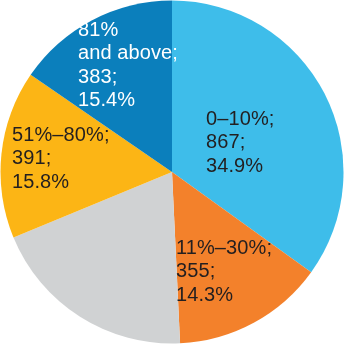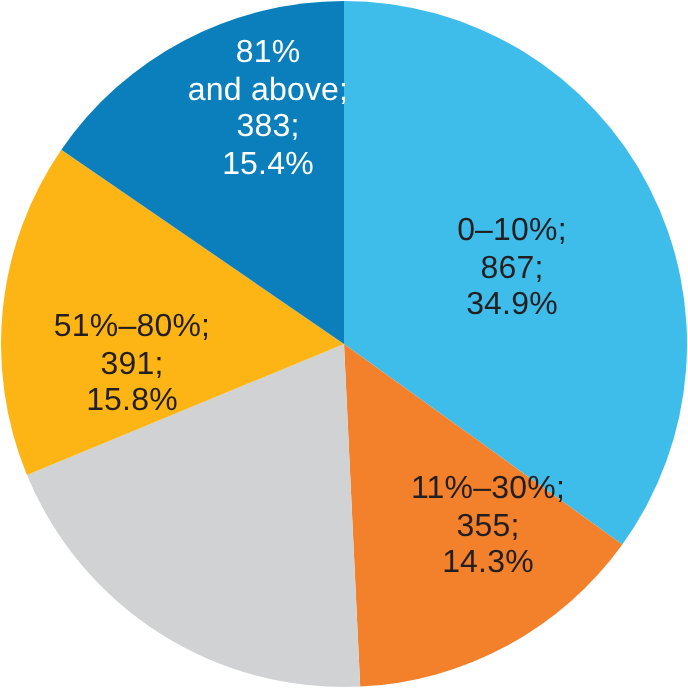--- a/index.html
+++ b/index.html
@@ -21,23 +21,22 @@
   #pie-svg {
     position: absolute;
     left: 0;
     top: 0;
     width: 344px;
     height: 344px;
     display: block;
   }
   .slice-label {
     position: absolute;
-    text-align: center;
     line-height: 1.17;
-    font-size: 16px;
+    font-size: 20px;
     letter-spacing: 0.1px;
     white-space: pre-line;
     pointer-events: none;
     font-family: "Liberation Sans", sans-serif;
   }
   .label-dark { color: #231f20; }
   .label-light { color: #ffffff; }
 </style>
 </head>
 <body>
@@ -49,26 +48,26 @@
     <path id="wedge-1" d="M 172 172 L 311.16 272.24 A 171.5 171.5 0 0 1 180.09 343.31 Z" fill="#f3812b"></path>
     <path id="wedge-2" d="M 172 172 L 180.09 343.31 A 171.5 171.5 0 0 1 13.48 237.44 Z" fill="#d0d2d3"></path>
     <path id="wedge-3" d="M 172 172 L 13.48 237.44 A 171.5 171.5 0 0 1 30.67 74.85 Z" fill="#fcb515"></path>
     <path id="wedge-4" d="M 172 172 L 30.67 74.85 A 171.5 171.5 0 0 1 172.00 0.50 Z" fill="#0b7fbc"></path>
   </svg>
 
   <div class="slice-label label-dark" style="left:206px; top:107px; width:100px;">0–10%;
 867;
 34.9%</div>
 
-  <div class="slice-label label-dark" style="left:192px; top:236px; width:104px;">11%–30%;
+  <div class="slice-label label-dark" style="left:176px; top:236px; width:104px;">11%–30%;
 355;
 14.3%</div>
 
 
-  <div class="slice-label label-dark" style="left:12px; top:123px; width:108px;margin-top:32px;">51%–80%;
+  <div class="slice-label label-dark" style="left:12px; top:123px; width:108px;">51%–80%;
 391;
 15.8%</div>
 
   <div class="slice-label label-light" style="left:78px; top:18px; width:112px;">81%
 and above;
 383;
 15.4%</div>
 
 </div>
 

